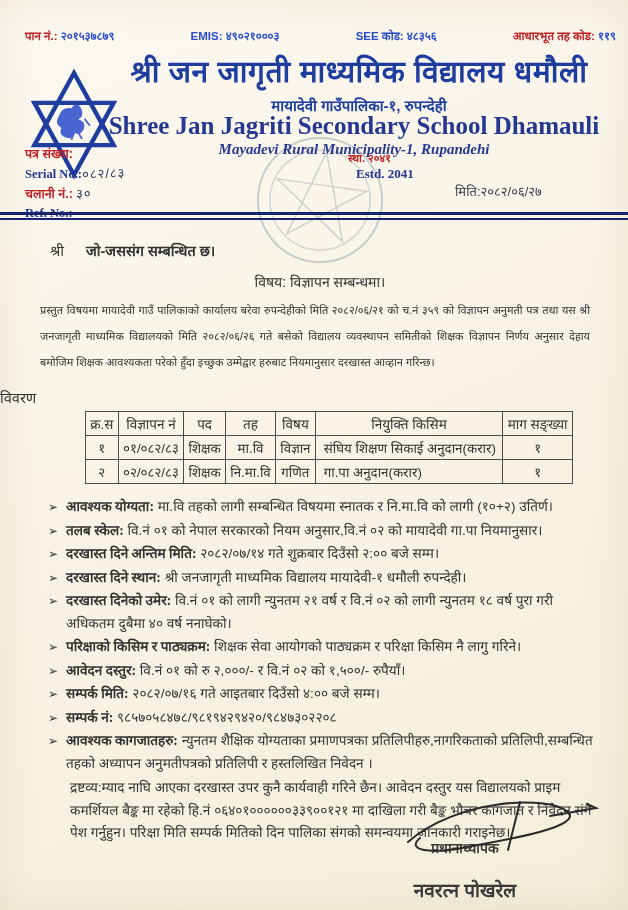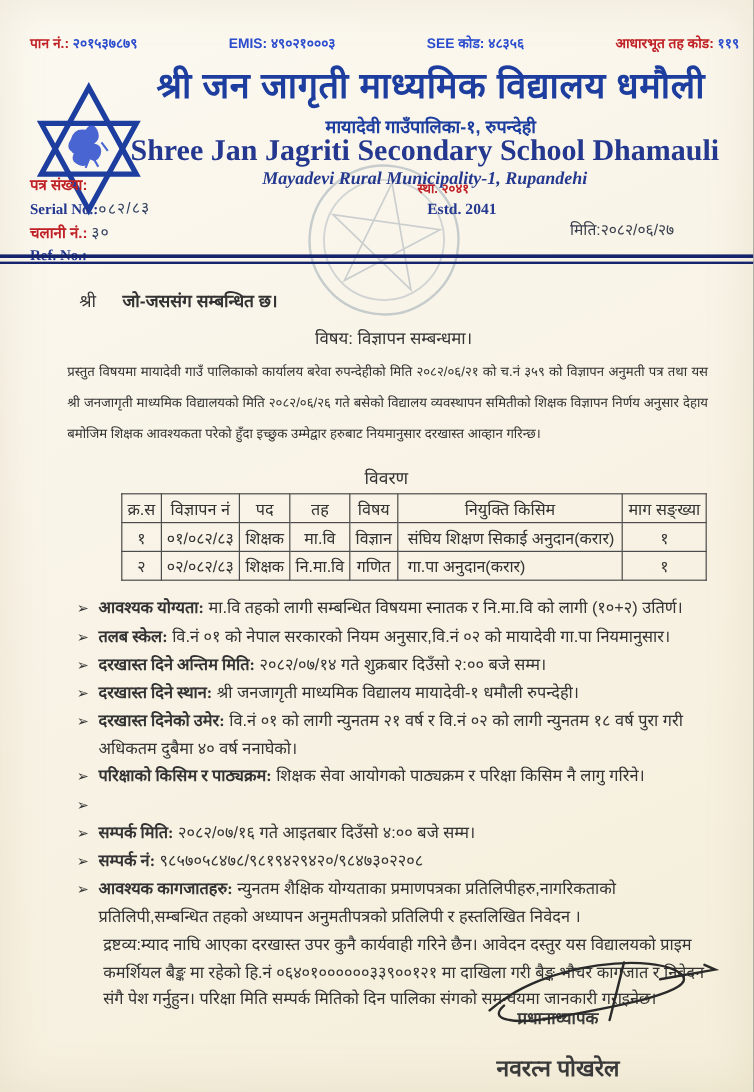--- a/index.html
+++ b/index.html
@@ -28,33 +28,33 @@
     font-family:"Liberation Serif","DejaVu Serif",serif;
     font-size:15px;font-weight:bold;font-style:italic;color:#24388f;}
   
   .meta{position:absolute;top:145px;left:25px;font-size:12.5px;line-height:19px;}
   .meta .en{font-family:"Liberation Serif","DejaVu Serif",serif;font-weight:bold;color:#24388f;text-align:right;}
   .meta .np{font-weight:bold;color:#c02126;}
   .hand{color:#30405f;letter-spacing:1px;display:inline-block;transform:rotate(-2deg);font-size:13px;}
   .estd{position:absolute;top:151px;left:348px;line-height:15px;}
   .estd .np{color:#c02126;font-weight:bold;font-size:11px;}
   .estd .en{color:#24388f;font-weight:bold;font-size:13px;font-family:"Liberation Serif","DejaVu Serif",serif;padding-left:8px;}
-  .date-line{position:absolute;top:182px;left:475px;font-size:13px;color:#3a3f4d;text-align:right;}
+  .date-line{position:absolute;top:182px;left:455px;font-size:13px;color:#3a3f4d;text-align:right;}
   
   .stamp{position:absolute;top:125px;left:250px;width:140px;height:150px;z-index:0;}
   
   .rule{position:absolute;top:212px;left:0;right:0;height:3px;
     border-top:3px solid #16246e;border-bottom:2px solid #16246e;z-index:2;}
   
-  .body{position:absolute;top:232px;left:16px;right:0;font-size:14px;color:#333;}
+  .body{position:absolute;top:232px;left:0;right:0;font-size:14px;color:#333;}
   .salutation{margin:8px 0 0 50px;font-size:14.5px;}
   .salutation .to{margin-left:22px;font-weight:bold;}
   .subject{text-align:center;margin-top:12px;font-size:14px;padding-left:12px;}
   .para{margin:6px 38px 0 40px;text-align:justify;line-height:26px;font-size:11px;}
-  .tbl-title{text-align:center;margin-top:12px;font-size:14.5px;}
+  .tbl-title{margin-top:12px;font-size:14.5px;}
   table.notice{border-collapse:collapse;margin:4px 0 12px 85px;width:488px;font-size:13.3px;}
   table.notice th,table.notice td{border:1.4px solid #4c4c4c;padding:1px 4px;height:21px;
     text-align:center;font-weight:normal;}
   table.notice th{font-size:13.5px;}
   table.notice .cell-left{text-align:left;padding-left:8px;}
   
   ul.points{list-style:none;margin:7px 28px 0 48px;padding:0;}
   ul.points li{display:flex;gap:8px;line-height:22.5px;margin-bottom:1px;font-size:13.6px;}
   ul.points .arrow{flex:0 0 auto;font-size:12px;color:#333;}
   ul.points b{font-weight:bold;font-family:Liberation Serif, serif;}
@@ -197,20 +197,21 @@
         <li>
           <span class="arrow">➢</span>
           <span><b>दरखास्त दिनेको उमेर:</b> वि.नं ०१ को लागी न्युनतम २१ वर्ष र वि.नं ०२ को लागी न्युनतम १८ वर्ष पुरा गरी अधिकतम दुबैमा ४० वर्ष ननाघेको।</span>
         </li>
         <li>
           <span class="arrow">➢</span>
           <span><b>परिक्षाको किसिम र पाठ्यक्रम:</b> शिक्षक सेवा आयोगको पाठ्यक्रम र परिक्षा किसिम नै लागु गरिने।</span>
         </li>
         <li>
           <span class="arrow">➢</span>
+          <span><b>आवेदन दस्तुर:</b> वि.नं ०१ को रु २,०००/- र वि.नं ०२ को १,५००/- रुपैयाँ।</span>
         </li>
         <li>
           <span class="arrow">➢</span>
           <span><b>सम्पर्क मिति:</b> २०८२/०७/१६ गते आइतबार दिउँसो ४:०० बजे सम्म।</span>
         </li>
         <li>
           <span class="arrow">➢</span>
           <span><b>सम्पर्क नं:</b> ९८५७०५८४७८/९८१९४२९४२०/९८४७३०२२०८</span>
         </li>
         <li>

